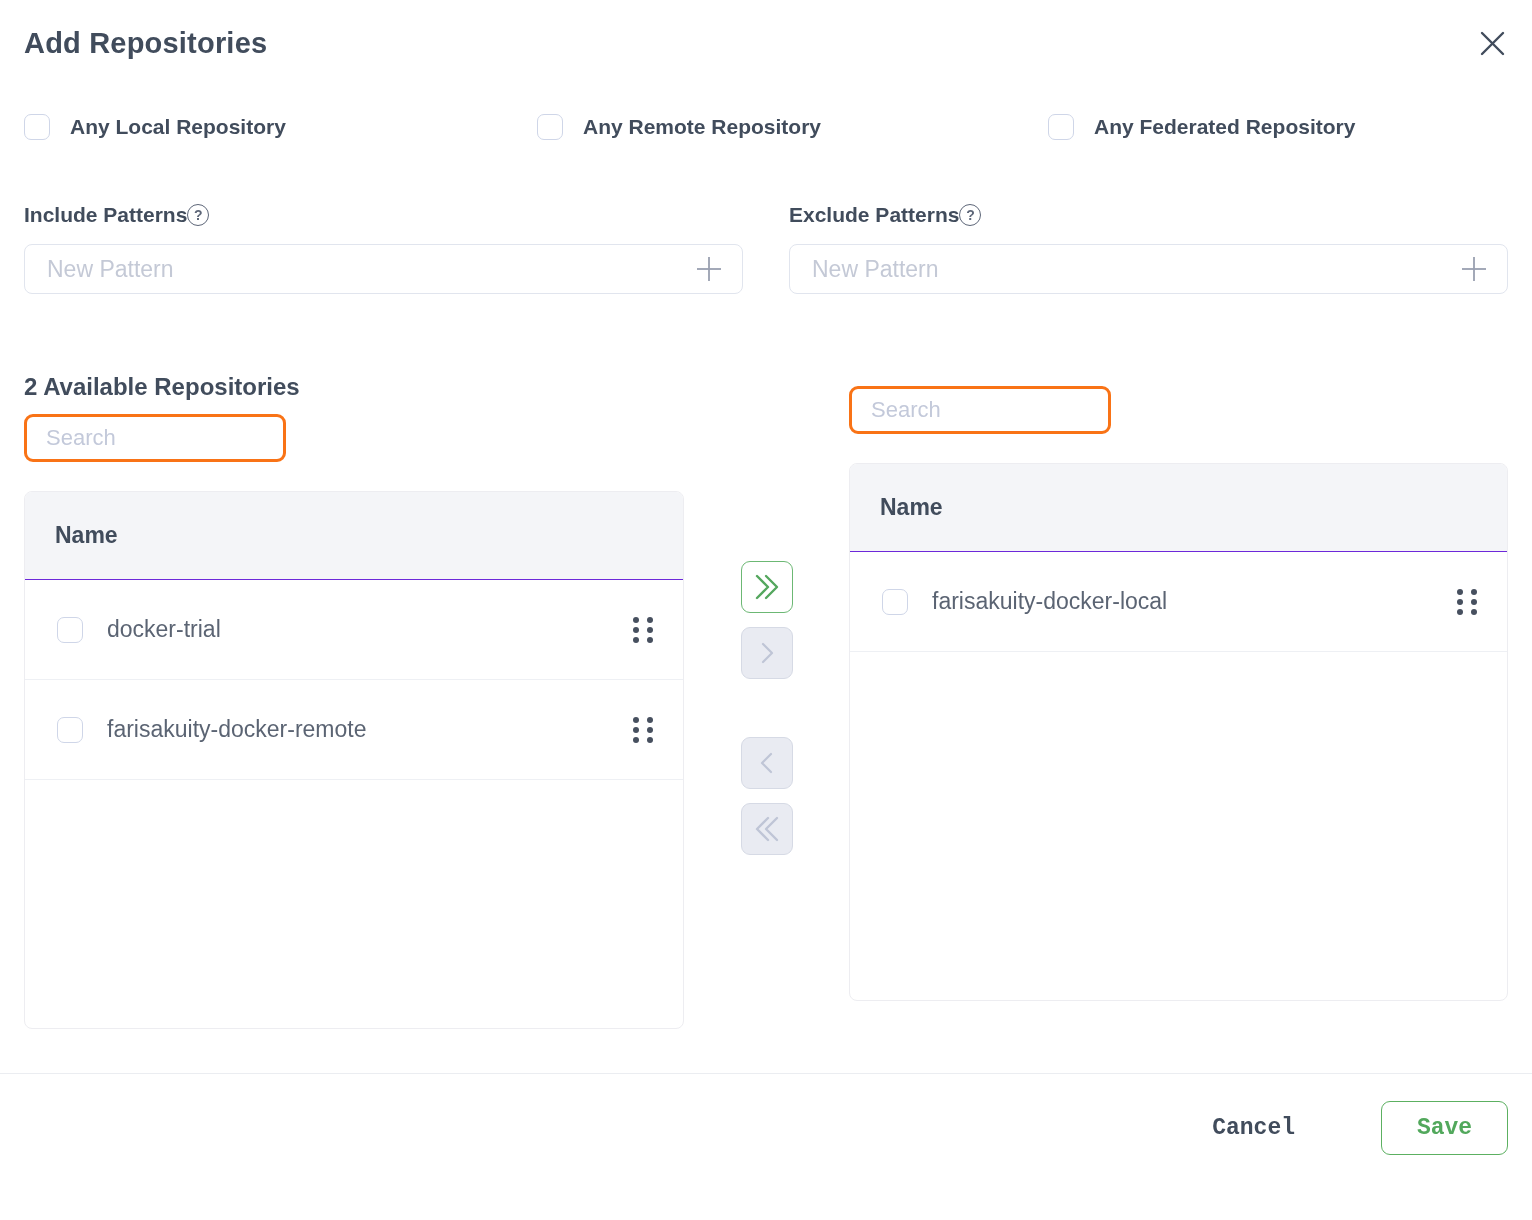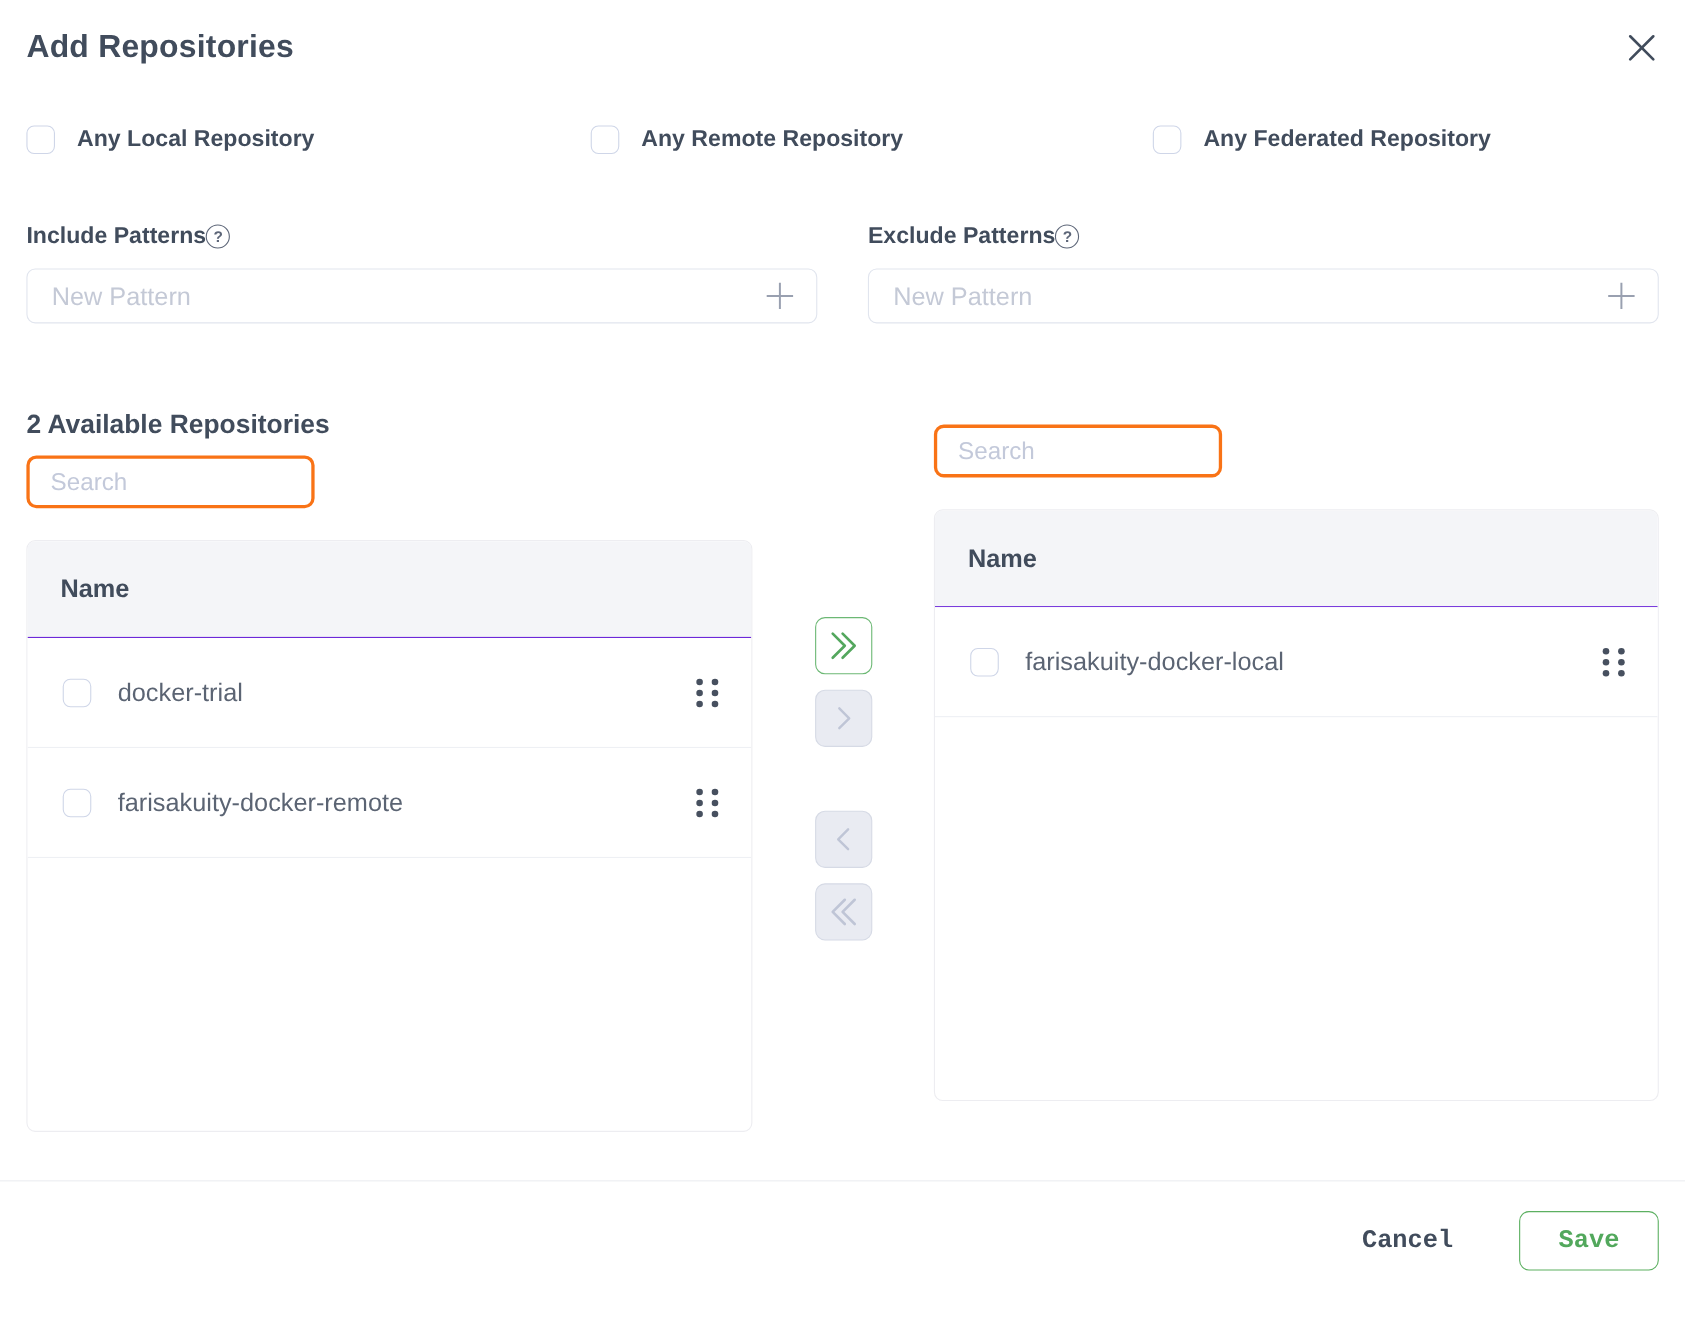--- a/index.html
+++ b/index.html
@@ -67,21 +67,21 @@
   .t-btn.t-disabled { background: #e9ebf2; border: 1px solid #d6dae5; }
 
   
   .footer-divider { margin: 44px 0 0 0; border: none; border-top: 1px solid #ebedf1; width: 100%; }
   .modal-footer { height: 107px; display: flex; align-items: center; justify-content: flex-end; gap: 60px; padding: 0 24px; font-family: Liberation Mono, monospace; }
   .cancel-btn { background: none; border: none; padding: 0; font-size: 23px; font-weight: 600; color: #414c5c; font-family: inherit; cursor: pointer; }
   .save-btn {
     width: 127px; height: 54px; background: #fff;
     border: 1px solid #5cb061; border-radius: 9px;
     color: #52a85c; font-size: 23px; font-weight: 600;
-    font-family: inherit; cursor: pointer;
+    font-family: inherit; cursor: pointer; margin-left: 26px;
   }
 </style>
 </head>
 <body>
 
 <div class="content">
 
   <div class="modal-header">
     <div class="modal-title">Add Repositories</div>
     <button class="close-btn">

